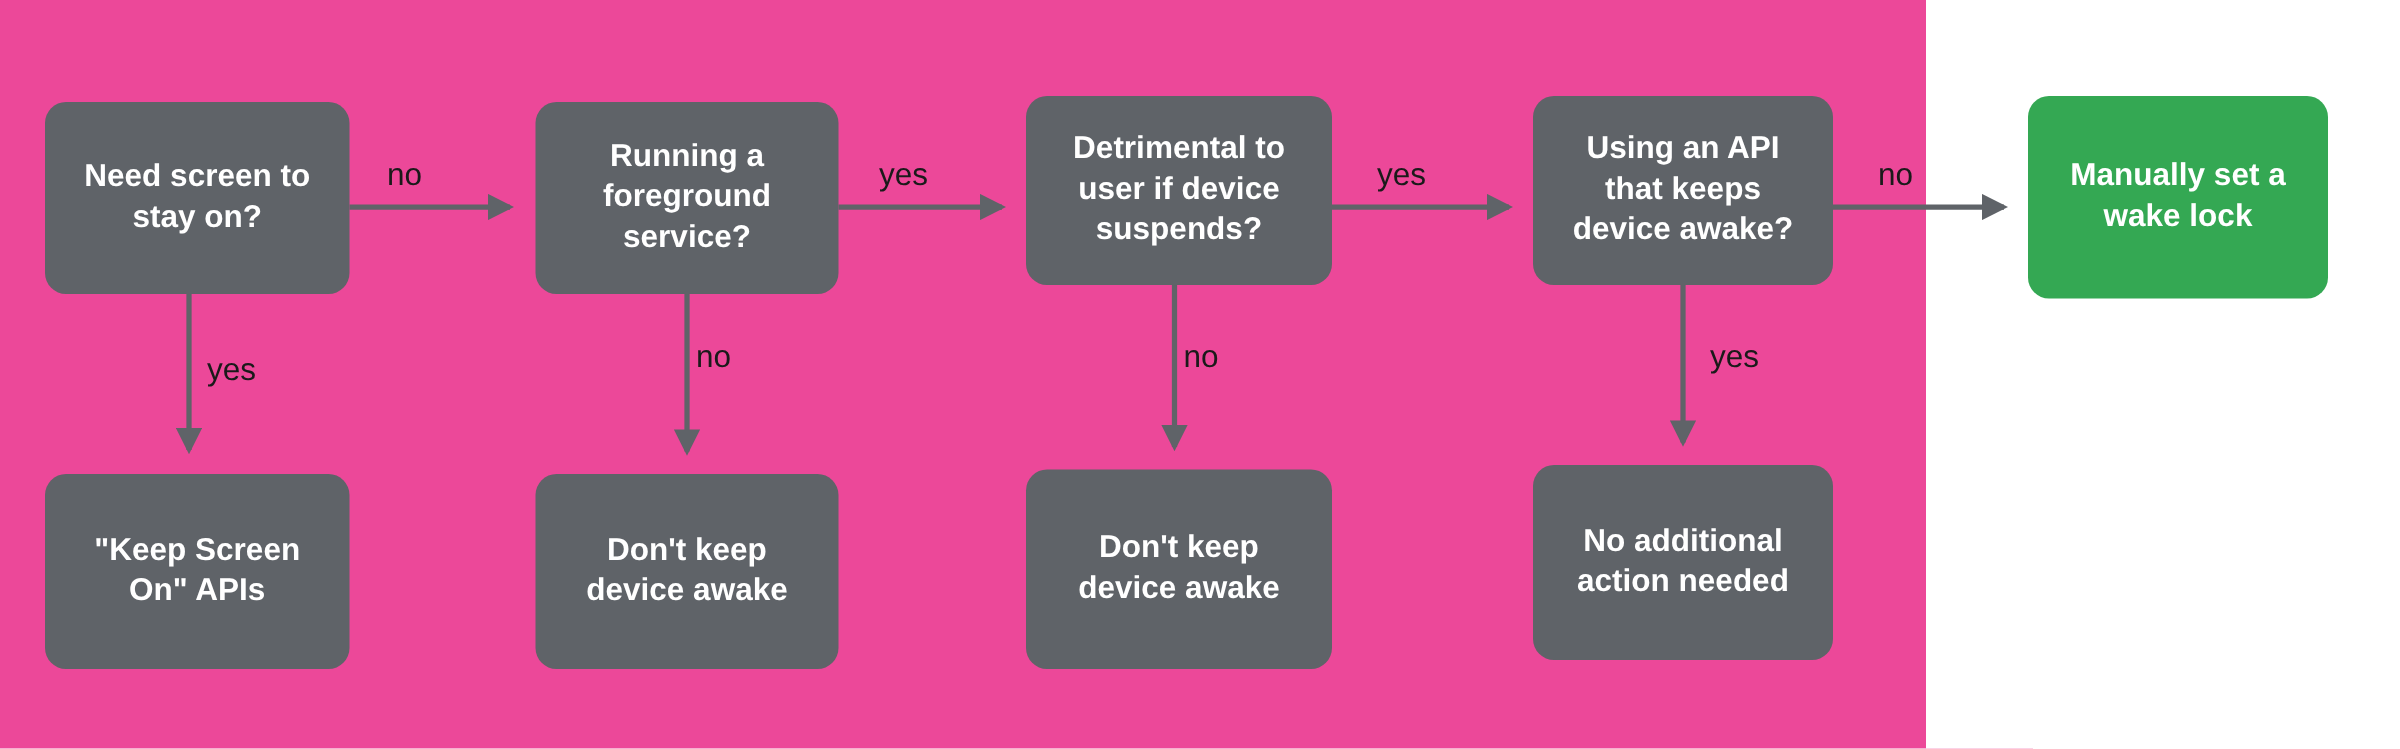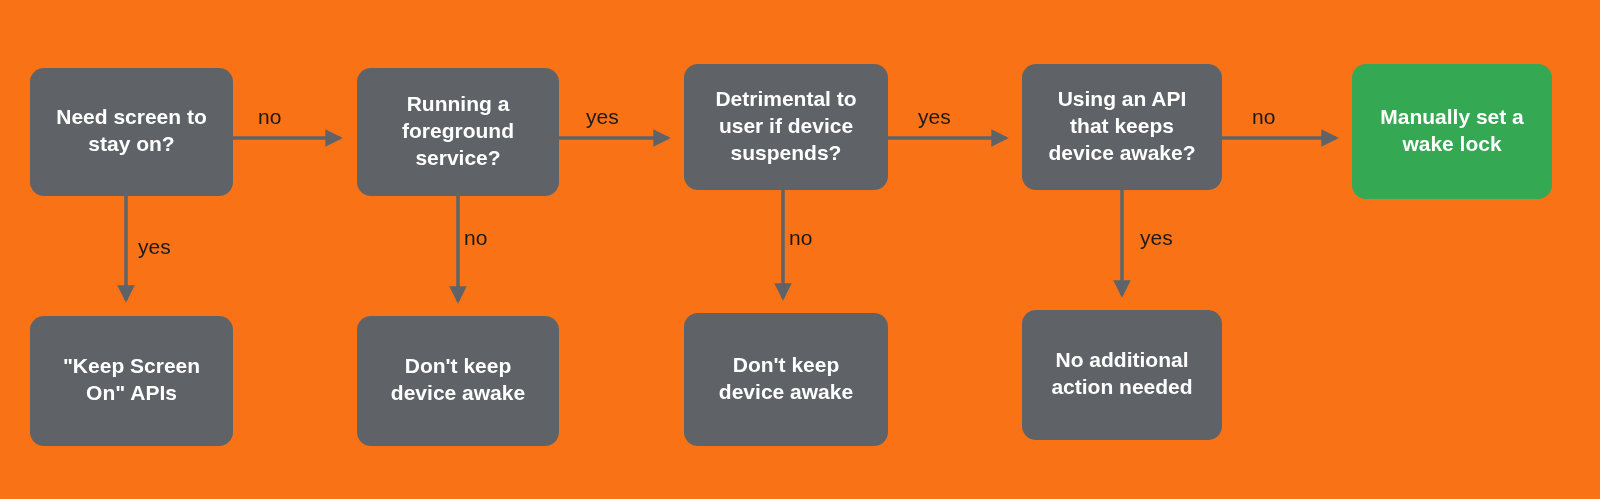--- a/index.html
+++ b/index.html
@@ -8,23 +8,23 @@
     background: #ffffff;
   }
   body {
     width: 1600px;
     height: 499px;
     font-family: "Liberation Sans", sans-serif;
     overflow: hidden;
   }
   #flow-root {
     position: relative;
-    width: 1600px;
+    width: 1284px;
     height: 499px;
-    background: #f97316;
+    background: #ec4899;
   }
   svg.flow-canvas {
     display: block;
     width: 1600px;
     height: 499px;
   }
   .node-label {
     font-family: "Liberation Sans", sans-serif;
     font-weight: bold;
     font-size: 21px;

